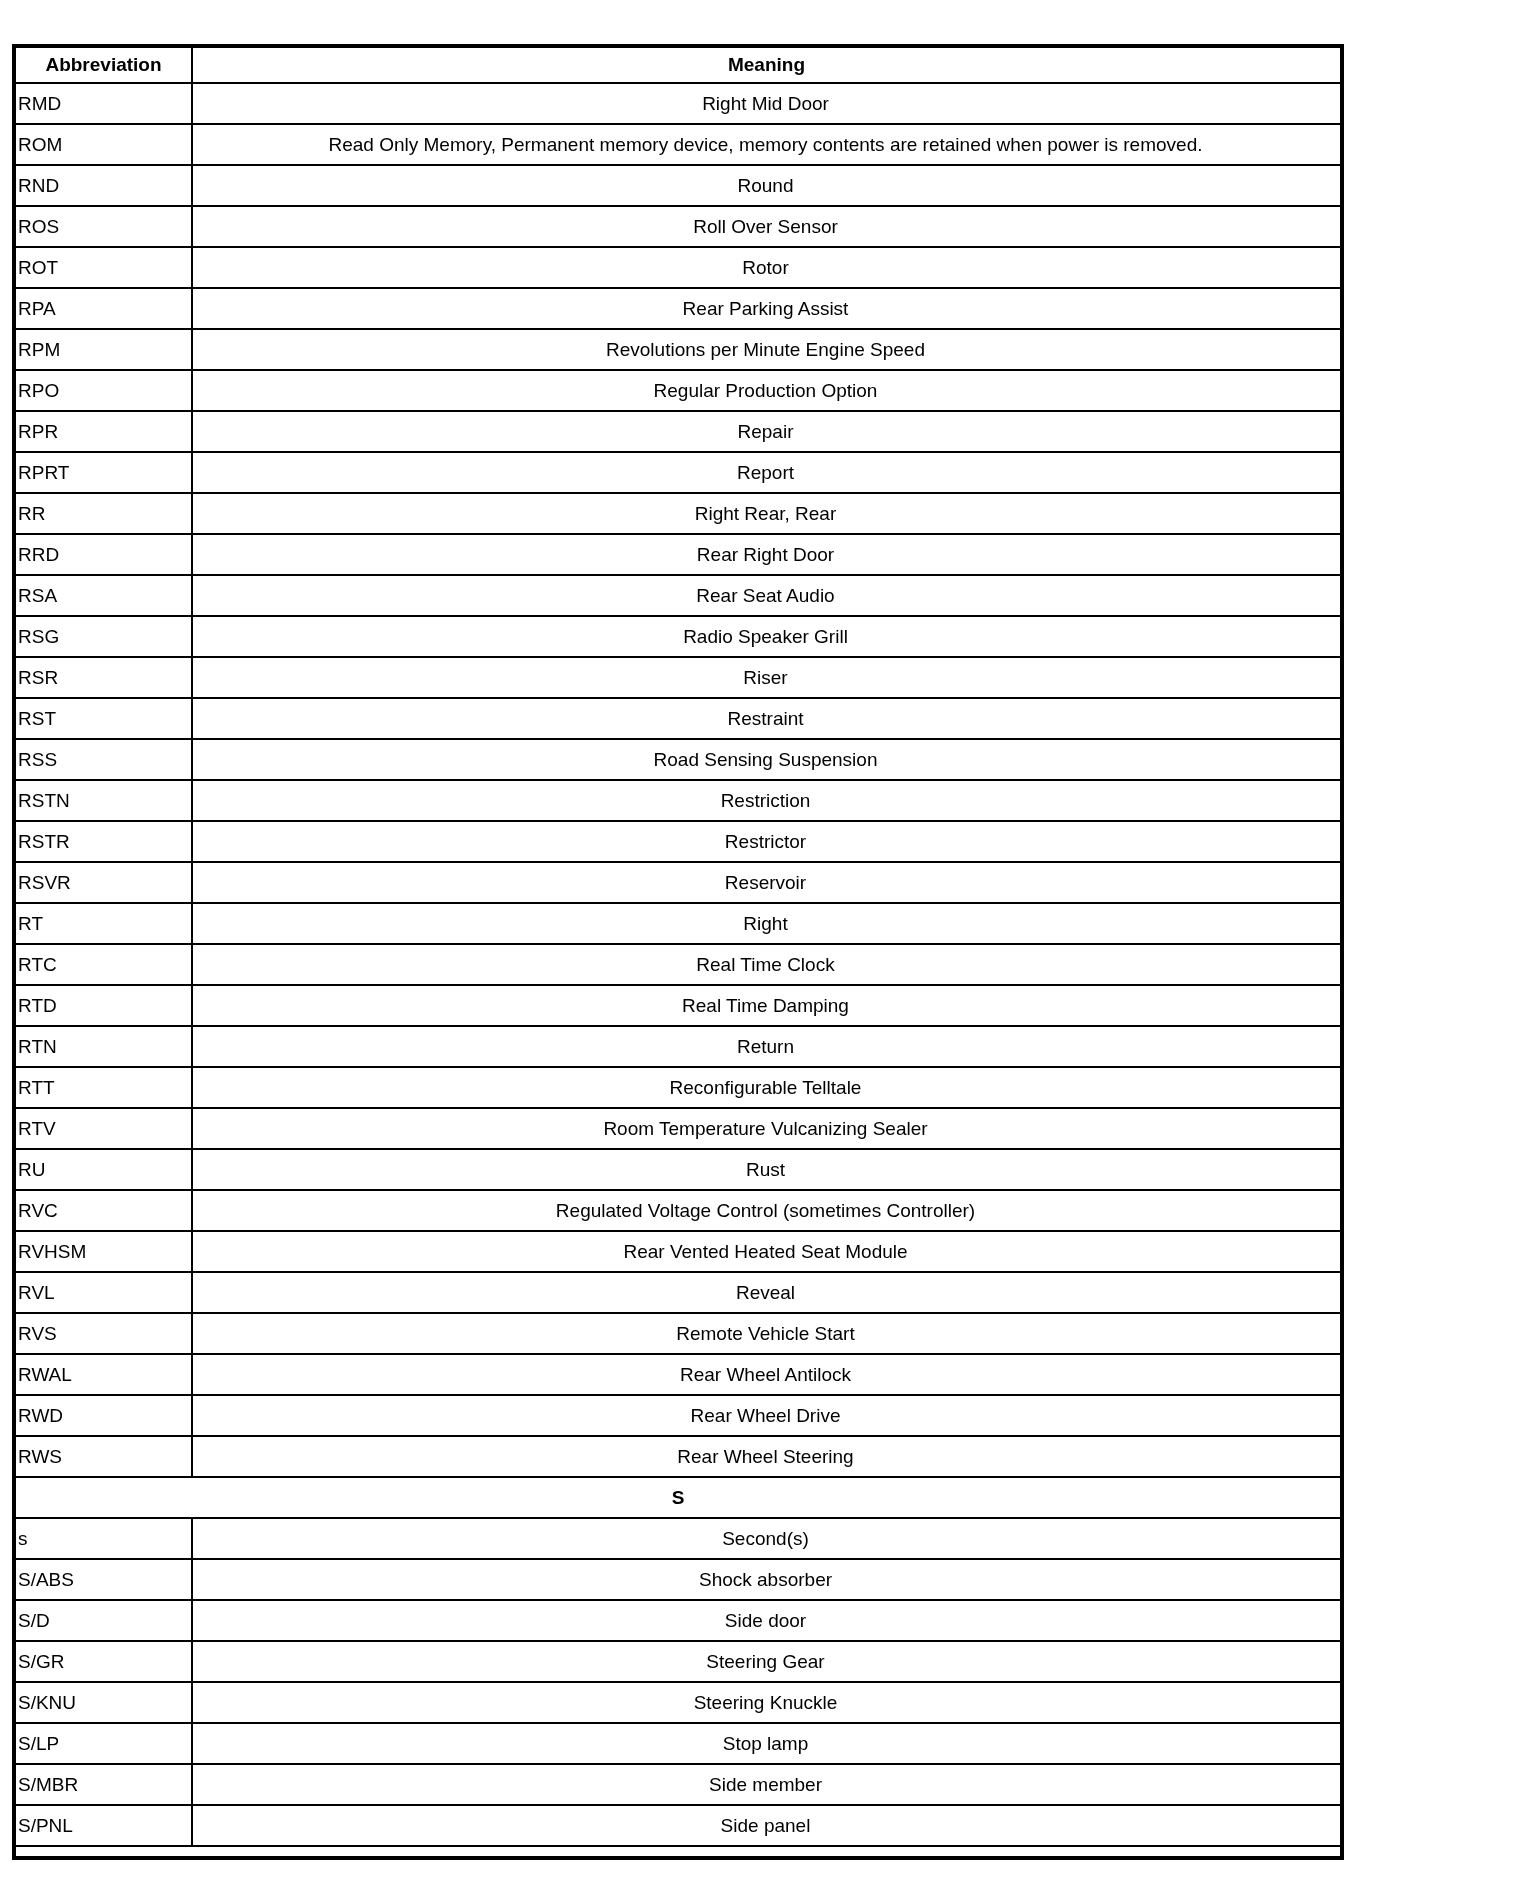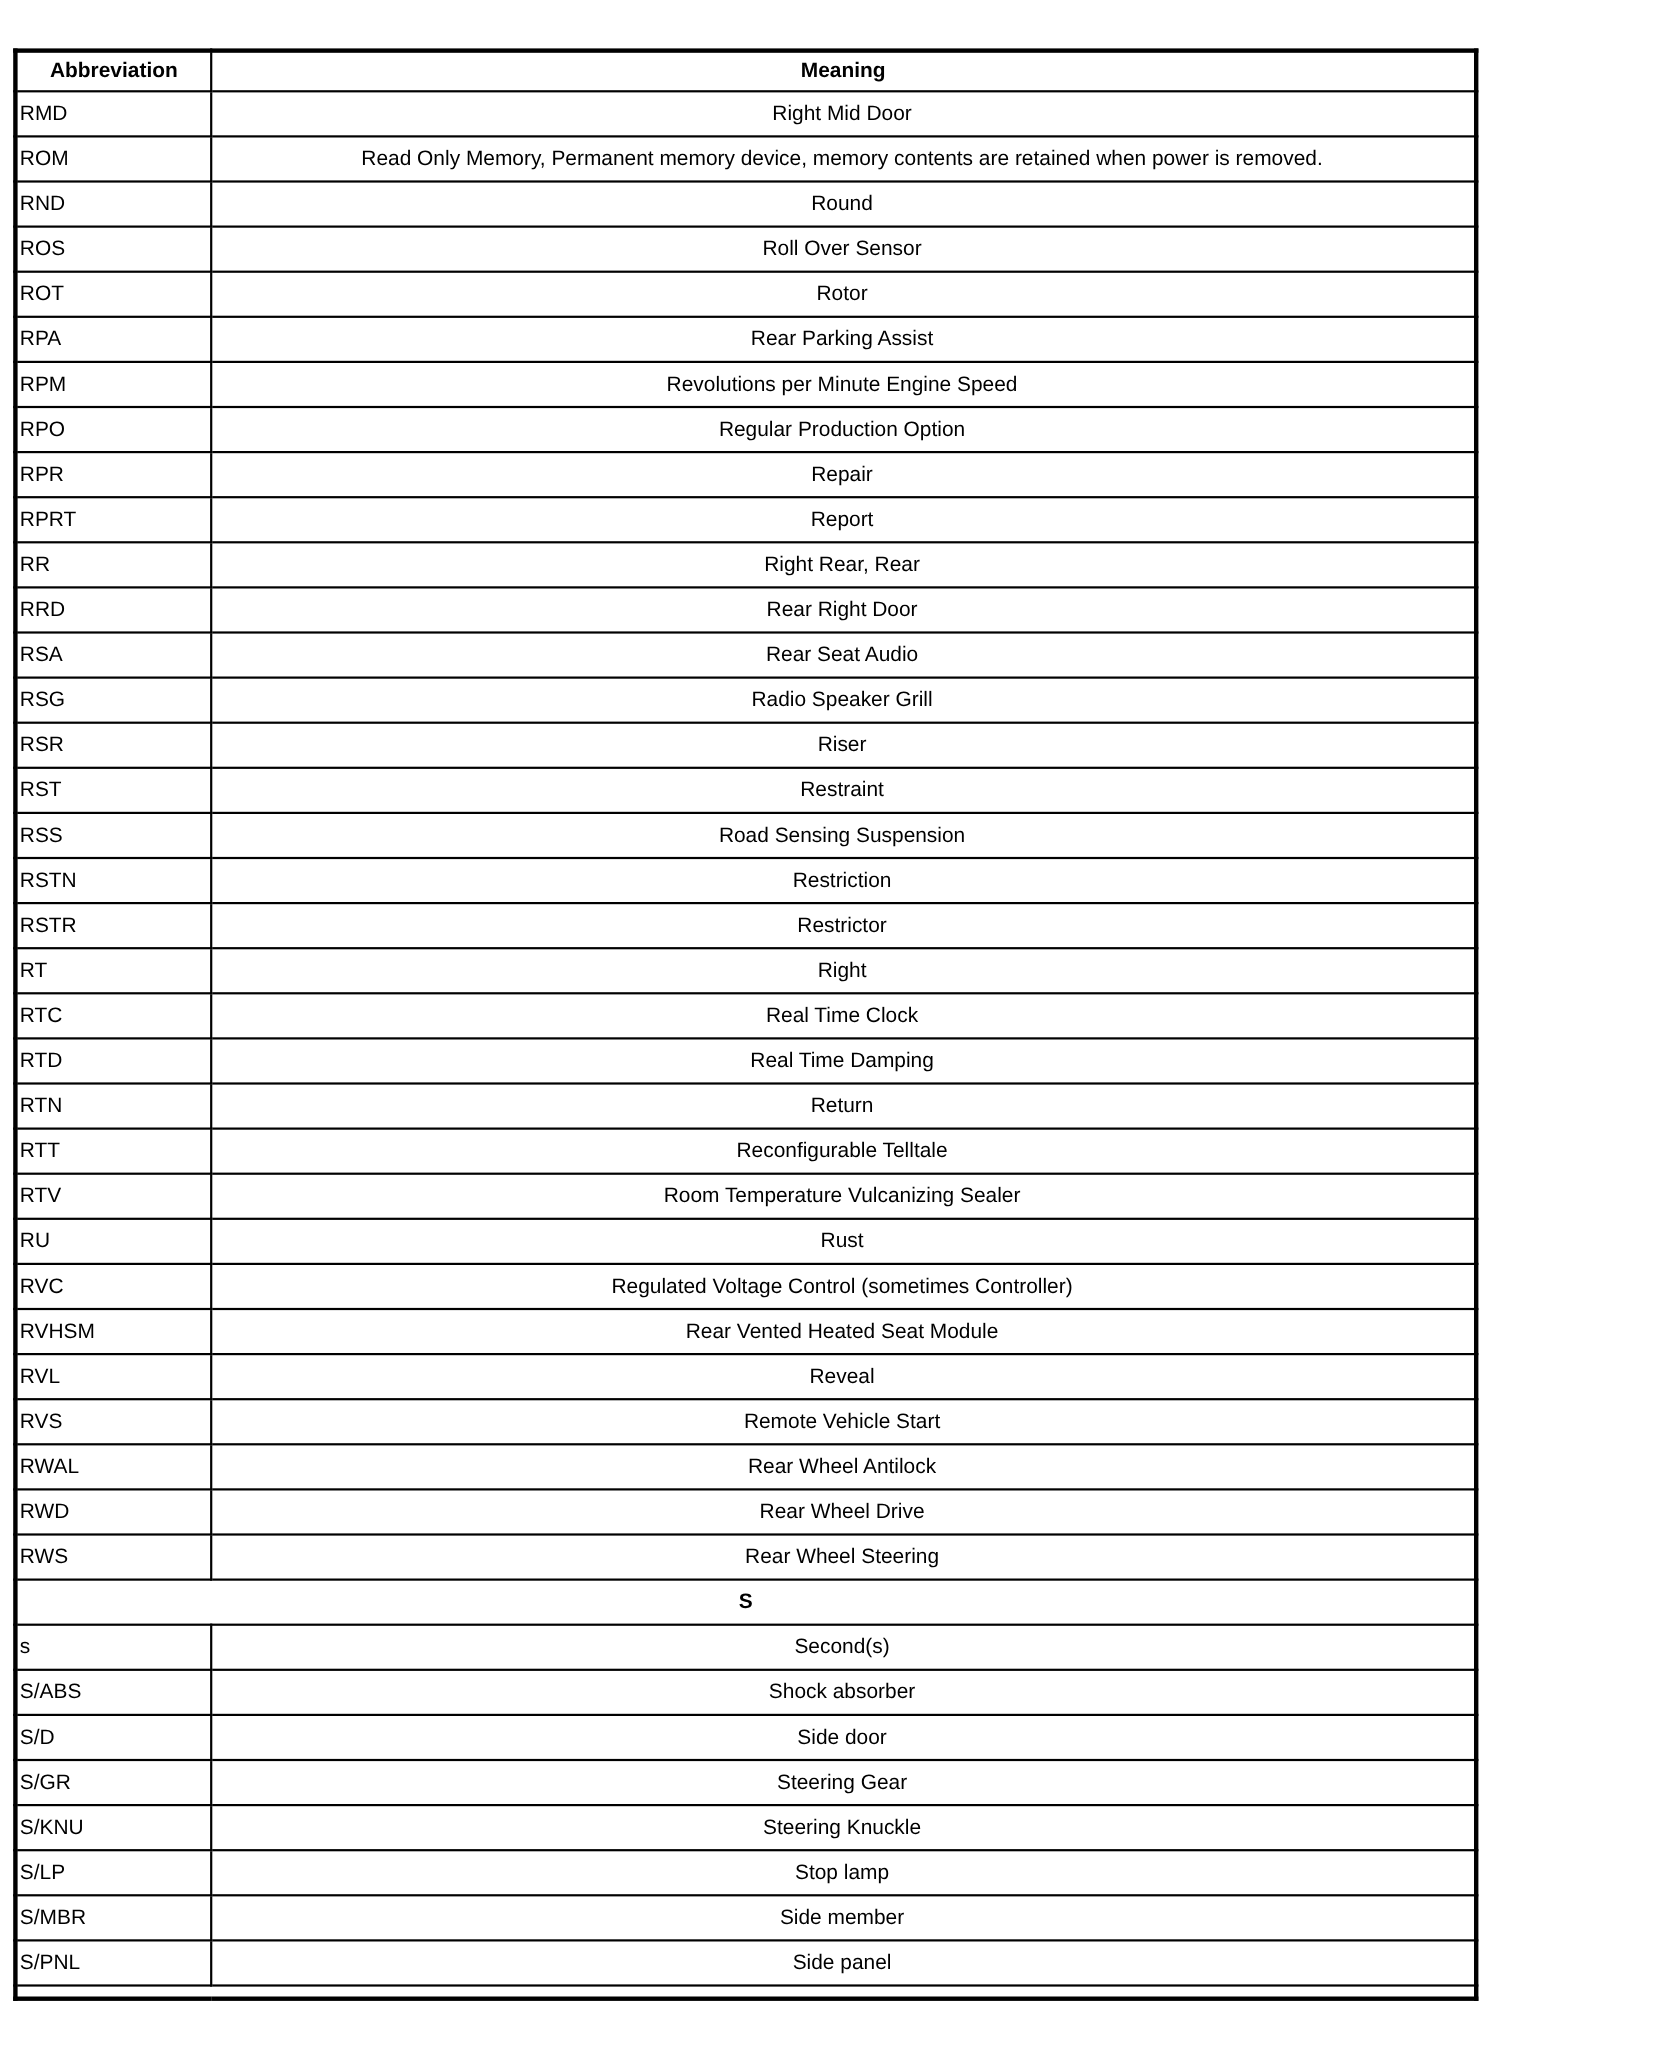--- a/index.html
+++ b/index.html
@@ -150,20 +150,24 @@
         </tr>
         <tr>
           <td class="abbr">RSTN</td>
           <td class="meaning">Restriction</td>
         </tr>
         <tr>
           <td class="abbr">RSTR</td>
           <td class="meaning">Restrictor</td>
         </tr>
         <tr>
+          <td class="abbr">RSVR</td>
+          <td class="meaning">Reservoir</td>
+        </tr>
+        <tr>
           <td class="abbr">RT</td>
           <td class="meaning">Right</td>
         </tr>
         <tr>
           <td class="abbr">RTC</td>
           <td class="meaning">Real Time Clock</td>
         </tr>
         <tr>
           <td class="abbr">RTD</td>
           <td class="meaning">Real Time Damping</td>

